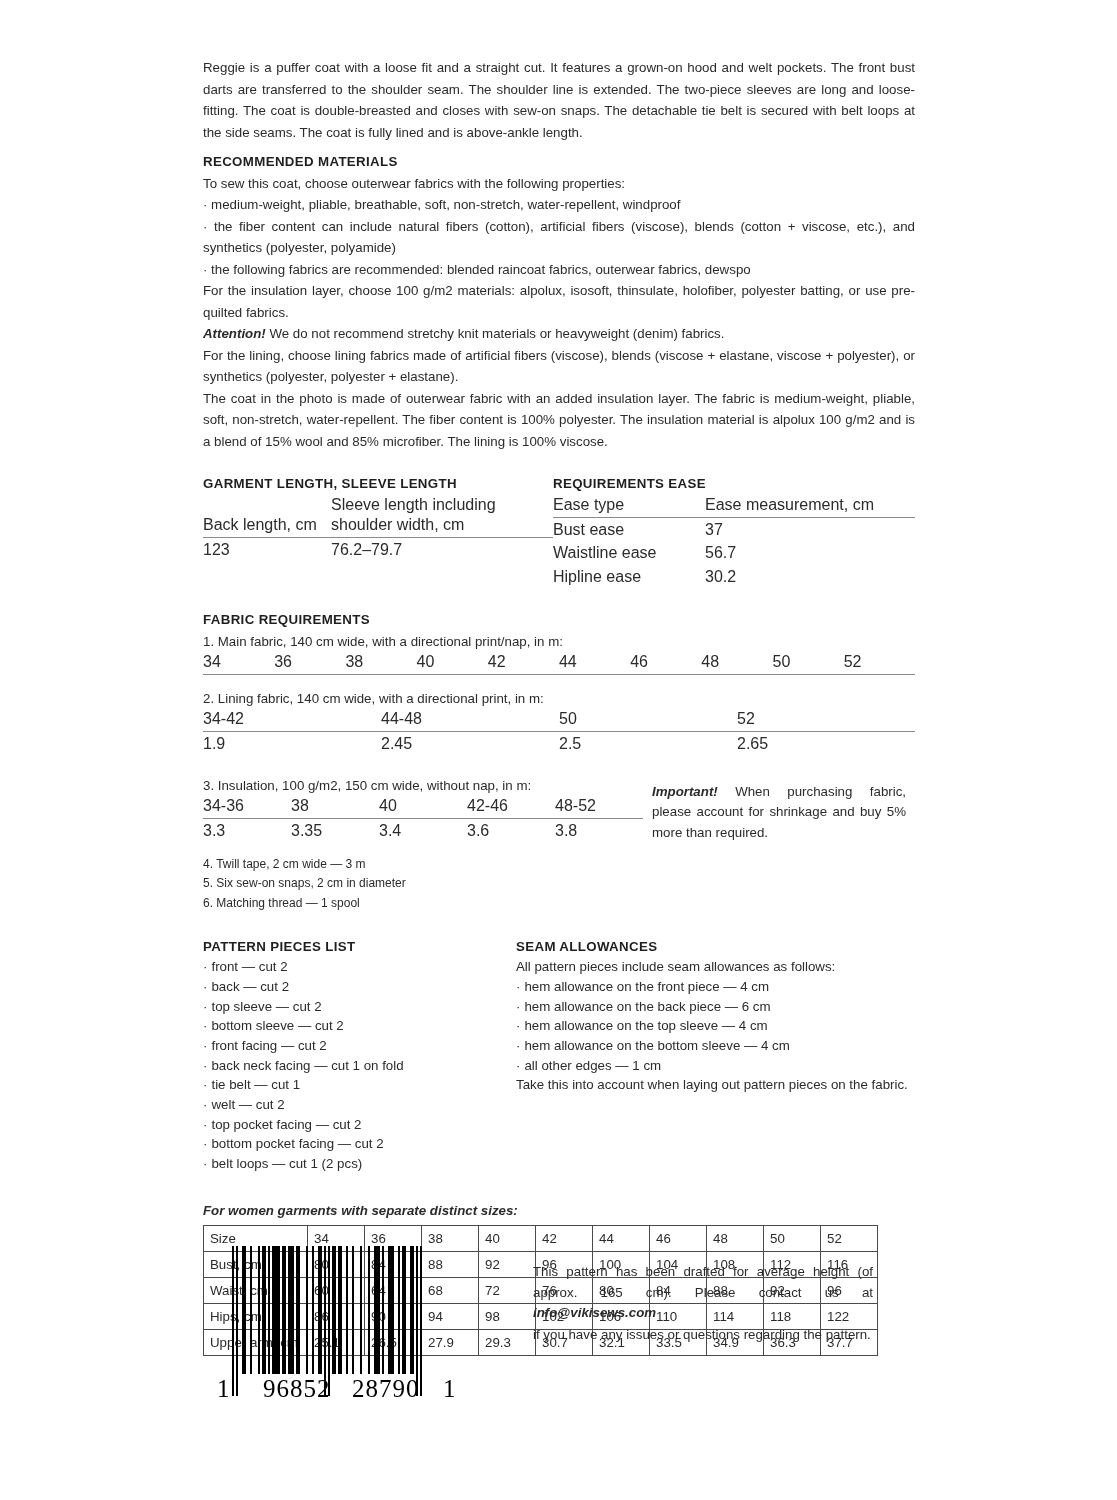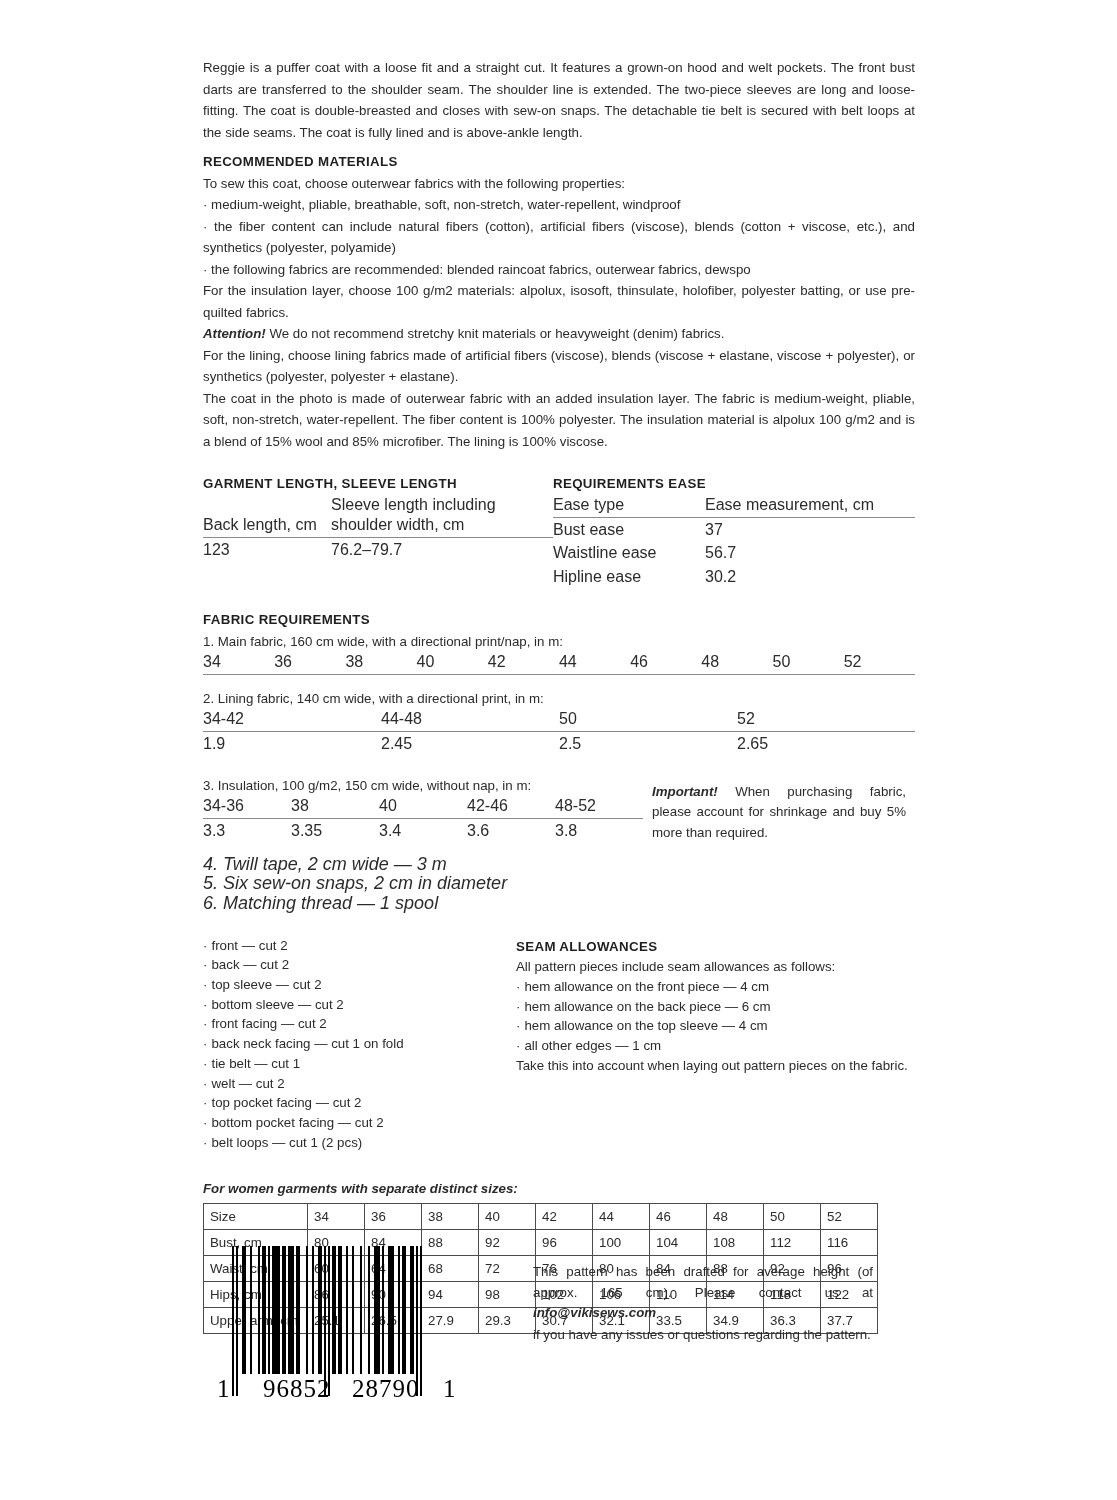--- a/index.html
+++ b/index.html
@@ -104,21 +104,21 @@
   }
   ul.bullets li {
     font-size: 13.3px;
     line-height: 19.7px;
     padding: 0;
   }
   ul.bullets li::before {
     content: "\00b7";
     padding-right: 4px;
   }
-  .plainlines div { font-size: 18px; line-height: 19.7px; font-style: italic; }
+  .plainlines div { font-size: 12px; line-height: 19.7px; }
 
   
   table.sizes {
     border-collapse: collapse;
     width: 675px;
     margin-top: 4px;
   }
   table.sizes td {
     border: 1px solid #4a4a4a;
     font-size: 13.3px;
@@ -240,21 +240,21 @@
         </tbody>
           </table>
       </div>
     </div>
 
     <div class="small-gap"></div>
 
     <div>
       <div class="sec-head">FABRIC REQUIREMENTS</div>
 
-      <div style="line-height:21px;">1. Main fabric, 160 cm wide, with a directional print/nap, in m:</div>
+      <div style="line-height:21px;">1. Main fabric, 140 cm wide, with a directional print/nap, in m:</div>
       <table class="rule tbl-fabric tbl-main">
         <tbody>
             <tr class="head-row">
           <td>34</td>
           <td>36</td>
           <td>38</td>
           <td>40</td>
           <td>42</td>
           <td>44</td>
           <td>46</td>
@@ -318,20 +318,21 @@
         <div style="width:272px; margin-top:-2px;">
           <p style="text-align:justify; margin:9px; line-height:20.5px;"><em class="bi">Important!</em><span> When purchasing fabric, please account for shrinkage and buy 5% more than required.</span></p>
         </div>
       </div>
     </div>
 
     <div style="height:22px"></div>
 
     <div class="row2">
       <div style="width:313px">
+        <div class="sec-head" style="padding-top:0">PATTERN PIECES LIST</div>
         <ul class="bullets">
           <li>front — cut 2</li>
           <li>back — cut 2</li>
           <li>top sleeve — cut 2</li>
           <li>bottom sleeve — cut 2</li>
           <li>front facing — cut 2</li>
           <li>back neck facing — cut 1 on fold</li>
           <li>tie belt — cut 1</li>
           <li>welt — cut 2</li>
           <li>top pocket facing — cut 2</li>
@@ -339,20 +340,21 @@
           <li>belt loops — cut 1 (2 pcs)</li>
         </ul>
       </div>
       <div style="width:399px">
         <div class="sec-head" style="padding-top:0">SEAM ALLOWANCES</div>
         <div class="plainlines" style="font-size:13.3px;line-height:19.7px;">All pattern pieces include seam allowances as follows:</div>
         <ul class="bullets">
           <li>hem allowance on the front piece — 4 cm</li>
           <li>hem allowance on the back piece — 6 cm</li>
           <li>hem allowance on the top sleeve — 4 cm</li>
+          <li>hem allowance on the bottom sleeve — 4 cm</li>
           <li>all other edges — 1 cm</li>
         </ul>
         <div class="plainlines" style="font-size:13.3px;line-height:19.7px;">Take this into account when laying out pattern pieces on the fabric.</div>
       </div>
     </div>
 
     <div style="height:26px"></div>
 
     <div>
       <div class="sizes-caption">For women garments with separate distinct sizes:</div>

